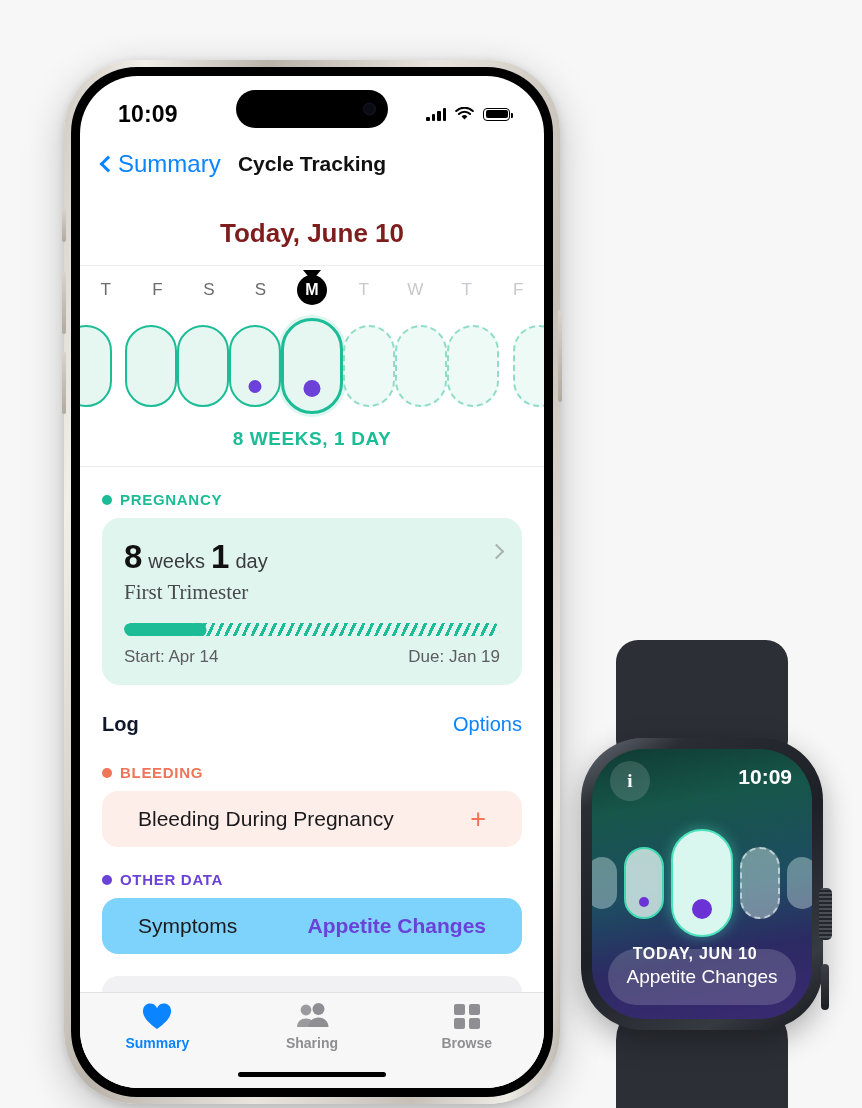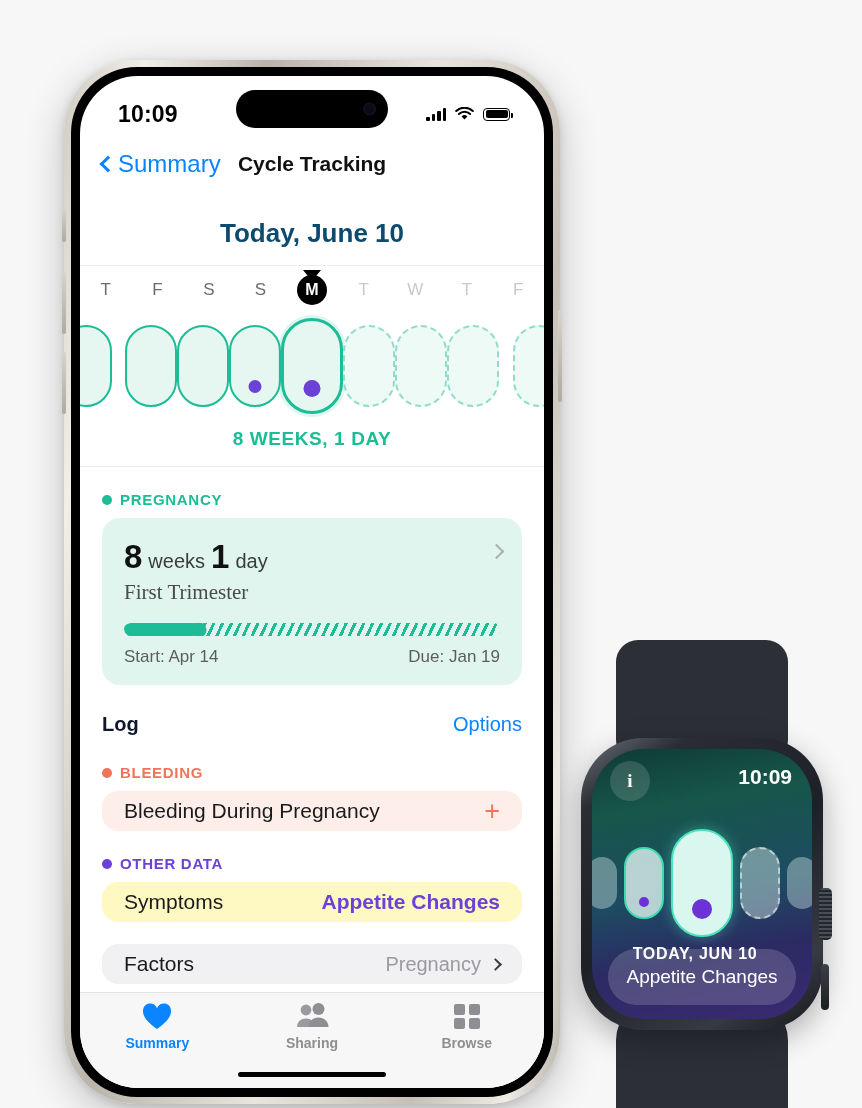--- a/index.html
+++ b/index.html
@@ -73,21 +73,21 @@
   .navbar {
     display: flex; align-items: center; position: relative;
     height: 52px; padding: 0 22px;
   }
   .nav-back { display: flex; align-items: center; gap: 4px; cursor: pointer; }
   .chev-left { width: 12px; height: 12px; border-left: 3.4px solid #0a84ff; border-bottom: 3.4px solid #0a84ff; transform: rotate(45deg); }
   .nav-back-label { font-size: 24px; color: #0a84ff; }
   .nav-title { position: absolute; left: 0; right: 0; text-align: center; font-size: 21px; font-weight: 700; color: #111; pointer-events: none; }
 
   
-  .today-head { text-align: center; font-size: 26px; font-weight: 700; color: #0c4a6e; padding: 28px 0 16px; }
+  .today-head { text-align: center; font-size: 26px; font-weight: 700; color: #7f1d1d; padding: 28px 0 16px; }
 
   
   .cycle-strip { position: relative; border-top: 1px solid #ececec; border-bottom: 1px solid #ececec; padding: 0 0 16px; }
   .marker { position: absolute; left: 50%; top: 4px; transform: translateX(-50%); width: 0; height: 0; border-left: 9px solid transparent; border-right: 9px solid transparent; border-top: 11px solid #000; }
   .daylabels { position: relative; display: flex; height: 48px; align-items: center; }
   .daylabel { flex: 1; text-align: center; font-size: 17px; color: #8e8e93; }
   .daylabel.past { color: #6b6b70; }
   .daylabel.future { color: #c9c9cd; }
   .daylabel.sel { position: relative; }
   .daylabel.sel .mdot {
@@ -125,23 +125,23 @@
     background-image: repeating-linear-gradient(115deg, #1cbd96 0 3px, #dff5ed 3px 8px);
     background-color: #dff5ed; }
   .progress .fill { position: absolute; left:0; top:0; bottom:0; background: #1cbd96; border-radius: 7px; }
   .progress .knob { position: absolute; top: 50%; transform: translate(-50%,-50%); width: 15px; height: 15px; border-radius: 50%; background: #1cbd96; }
   .preg-meta { display: flex; justify-content: space-between; padding-top: 11px; font-size: 17px; color: #5d5d61; }
 
   .log-head { display: flex; align-items: center; justify-content: space-between; padding: 28px 0 4px; }
   .log-title { font-size: 20px; font-weight: 700; color: #0f172a; }
   .log-options { font-size: 20px; color: #0a84ff; cursor: pointer; }
 
-  .row-card { border-radius: 16px; display: flex; align-items: center; justify-content: space-between; padding: 0 22px; height: 40px; cursor: pointer; }
+  .row-card { border-radius: 16px; display: flex; align-items: center; justify-content: space-between; padding: 0 36px; height: 56px; cursor: pointer; }
   .row-card.bleed { background: #fdeeea; }
-  .row-card.sym { background: #fef9c3; }
+  .row-card.sym { background: #7dd3fc; }
   .row-card.fac { background: #f1f1f3; }
   .row-label { font-size: 21px; color: #1a1a1c; }
   .row-plus { font-size: 27px; color: #ef7458; line-height: 1; }
   .row-value-accent { font-size: 21px; font-weight: 700; color: #6b41d8; }
   .row-value-muted { font-size: 20px; color: #9a9aa0; }
   .row-right { display: flex; align-items: center; gap: 10px; }
   .chev-right { width: 9px; height: 9px; border-top: 2.6px solid #3a3a3c; border-right: 2.6px solid #3a3a3c; transform: rotate(45deg); }
 
   
   .tabbar { position: absolute; left: 0; right: 0; bottom: 0; height: 96px; background: #f7f7f8; border-top: 1px solid #e3e3e5; display: flex; align-items: flex-start; padding-top: 10px; }

